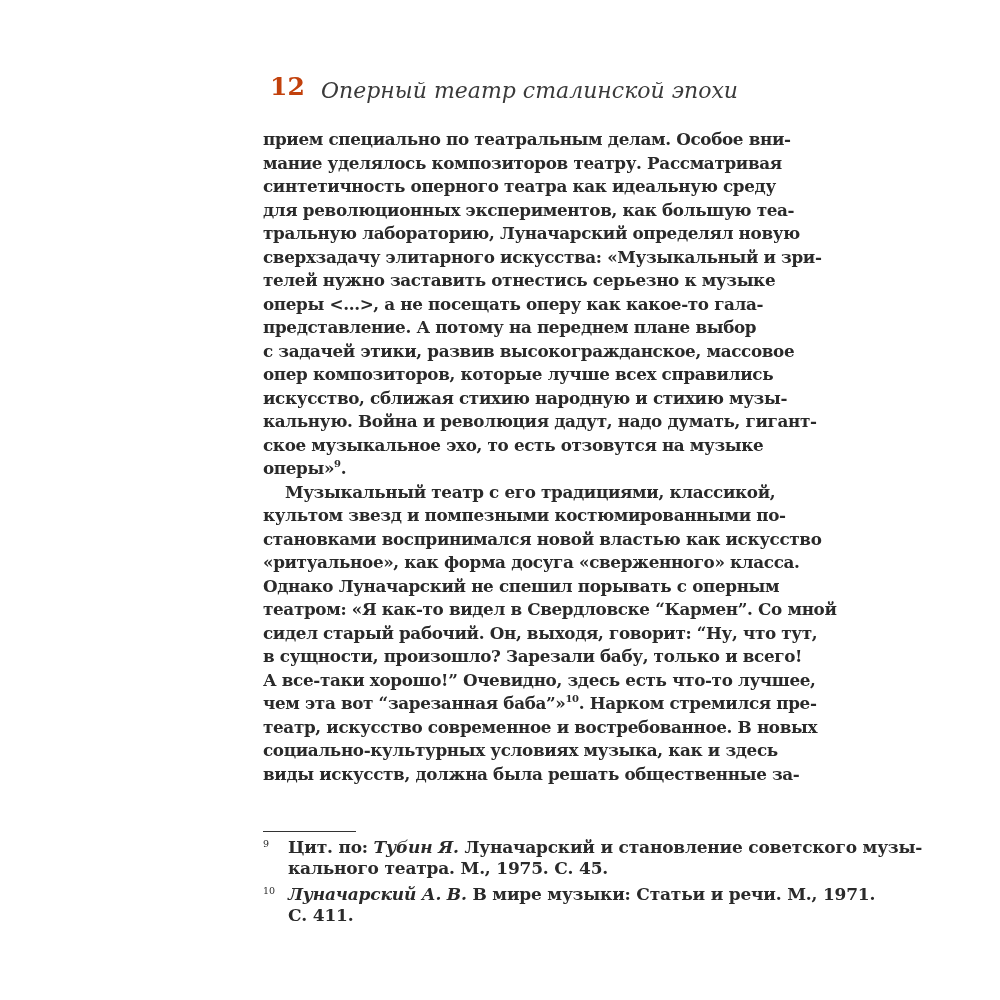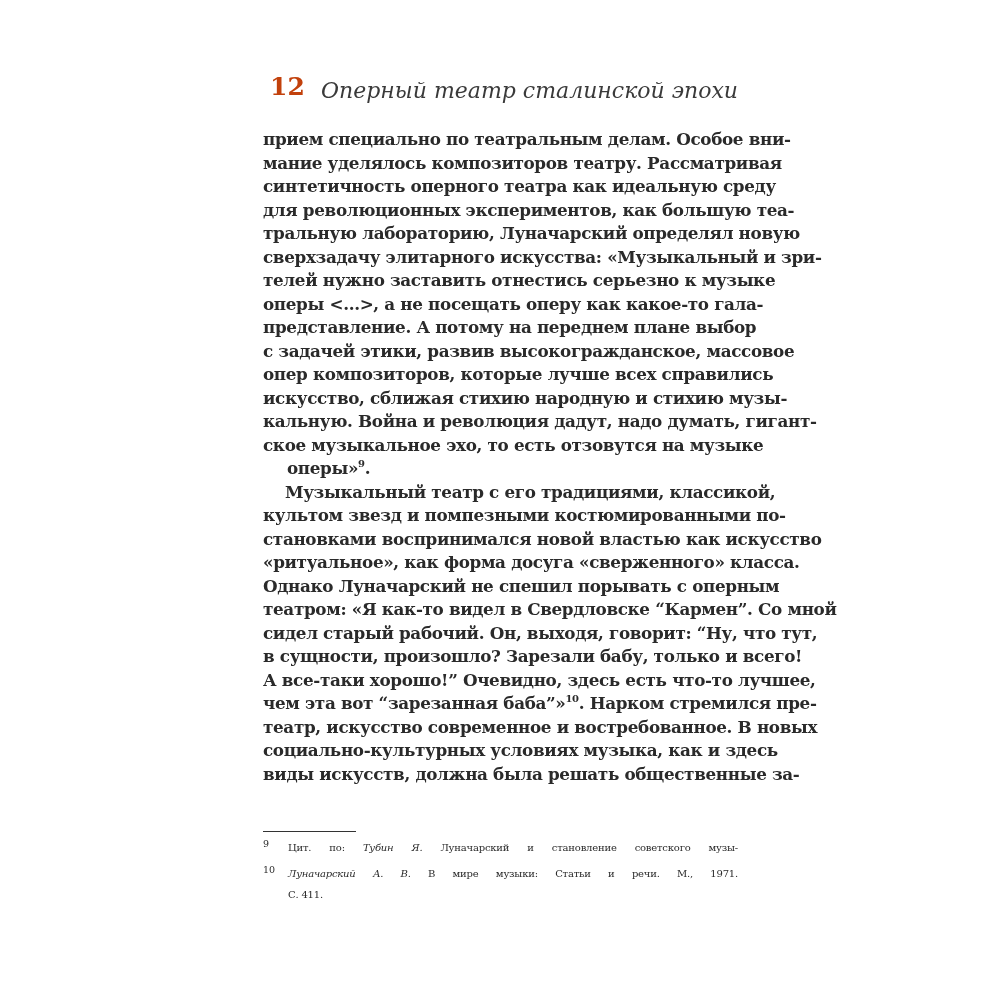--- a/index.html
+++ b/index.html
@@ -3,29 +3,29 @@
 <meta charset="utf-8">
 <style>
   html, body { margin: 0; padding: 0; background: #ffffff; }
   body { width: 1000px; height: 1000px; position: relative; overflow: hidden;
          font-family: "DejaVu Serif", "Liberation Serif", serif; color: #2a2a2a; }
   .page-number { position: absolute; left: 263px; top: 72px; font-size: 25px; font-weight: bold; color: #c2410c; margin-left: 7px; }
   .running-head { position: absolute; right: 262px; top: 78px; font-size: 22px; font-style: italic; color: #3a3a3a; }
   .body-text { position: absolute; left: 263px; width: 475px; top: 128px; }
   .line { display: block; height: 23.5px; line-height: 23.5px; font-size: 16.8px; white-space: nowrap;
           text-align: justify; text-align-last: justify; letter-spacing: -0.35px; font-weight: bold; }
-  .line.last { text-align-last: left; margin-left: 24px; }
+  .line.last { text-align-last: left; }
   .line.indent { padding-left: 22px; }
   sup { font-size: 10px; line-height: 0; vertical-align: 7px; }
   .fn-rule { position: absolute; left: 263px; top: 831px; width: 93px; height: 1px; background: #333; }
   .footnotes { position: absolute; left: 263px; top: 837px; width: 475px; }
   .fn { position: relative; padding-left: 25px; }
   .fn-mark { position: absolute; left: 0; top: 1px; font-size: 9.5px; }
-  .fn-line { display: block; height: 21px; line-height: 21px; font-size: 10px; white-space: nowrap;
-             text-align: justify; text-align-last: justify; letter-spacing: -0.2px; }
+  .fn-line { display: block; height: 21px; line-height: 21px; font-size: 17px; white-space: nowrap;
+             text-align: justify; text-align-last: justify; letter-spacing: -0.2px; font-weight: bold; }
   .fn-line.last { text-align-last: left; }
   .fn + .fn { margin-top: 5px; }
   i { font-style: italic; }
 </style>
 </head>
 <body>
 
 <div class="page-number">12</div>
 <div class="running-head">Оперный театр сталинской эпохи</div>
 
@@ -65,19 +65,20 @@
     <span class="line">виды искусств, должна была решать общественные за-</span>
   </div>
 </div>
 
 <div class="fn-rule"></div>
 
 <div class="footnotes">
   <div class="fn">
     <span class="fn-mark">9</span>
     <span class="fn-line"><span>Цит. по: </span><i>Тубин Я.</i><span> Луначарский и становление советского музы-</span></span>
+    <span class="fn-line last">кального театра. М., 1975. С. 45.</span>
   </div>
   <div class="fn">
     <span class="fn-mark">10</span>
     <span class="fn-line"><i>Луначарский А. В.</i><span> В мире музыки: Статьи и речи. М., 1971.</span></span>
     <span class="fn-line last">С. 411.</span>
   </div>
 </div>
 
 </body></html>

